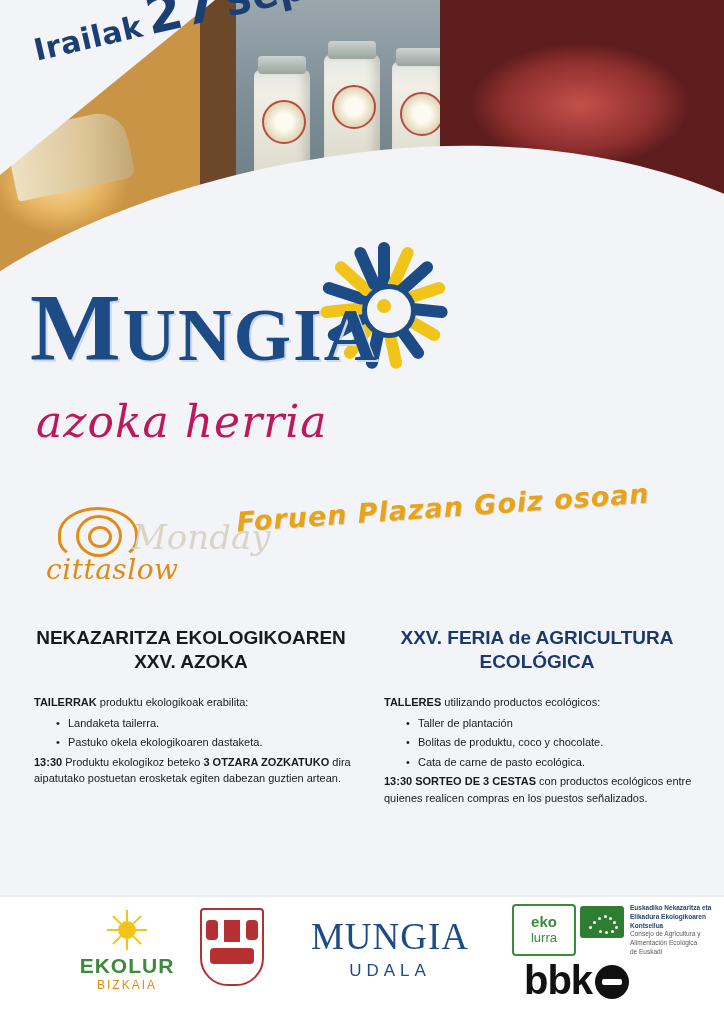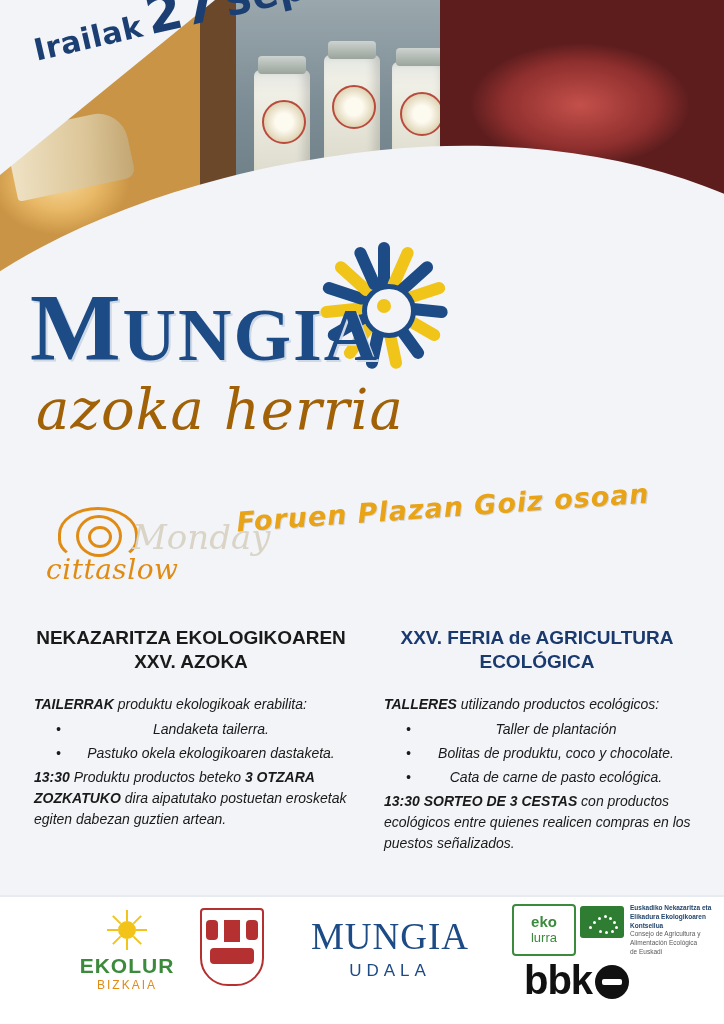--- a/index.html
+++ b/index.html
@@ -199,23 +199,23 @@
     font-weight: bold;
     color: #1d4b86;
     letter-spacing: 2px;
     line-height: 1;
     text-shadow: 2px 2px 0 #cfd9e6;
   }
   .logo-main .cap { font-size: 96px; }
   .logo-sub {
     font-family: "DejaVu Serif", serif;
     font-style: italic;
-    font-size: 56px;
-    color: #a16207;
-    margin-top: 1px;
+    font-size: 44px;
+    color: #be185d;
+    margin-top: 20px;
     margin-left: 6px;
     letter-spacing: 1px;
   }
 
   
   .flower {
     position: absolute;
     left: 318px; top: 240px;
     width: 132px; height: 132px;
   }
@@ -328,34 +328,33 @@
     font-weight: bold;
     font-size: 19px;
     color: #1a3a6e;
     line-height: 1.25;
   }
 
   
   .col {
     position: absolute;
     top: 694px;
-    font-size: 14px;
+    font-size: 11px;
     color: #1a1a1a;
     line-height: 1.5;
-    font-style: italic;
   }
   .col-left { left: 34px; width: 320px; }
   .col-right { left: 384px; width: 310px; }
   .col p { margin: 0 0 4px 0; }
   .col .bullets {
     margin: 4px 0 0 0;
     padding-left: 34px;
     list-style: none;
   }
-  .col .bullets li { position: relative; margin-bottom: 3px; text-align: center; }
+  .col .bullets li { position: relative; margin-bottom: 3px; }
   .col .bullets li::before {
     content: "•";
     position: absolute;
     left: -12px;
   }
   .block-2 { margin-top: 20px; }
   .b { font-weight: bold; }
 
   
   .footer {
@@ -597,21 +596,21 @@
 
   <div class="col col-left">
     <p>
       <span class="b">TAILERRAK</span><span> produktu ekologikoak erabilita:</span>
     </p>
     <ul class="bullets">
       <li>Landaketa tailerra.</li>
       <li>Pastuko okela ekologikoaren dastaketa.</li>
     </ul>
     <p class="block-2">
-      <span class="b">13:30</span><span> Produktu productos beteko </span><span class="b">3 OTZARA ZOZKATUKO</span><span> dira aipatutako postuetan erosketak egiten dabezan guztien artean.</span>
+      <span class="b">13:30</span><span> Produktu ekologikoz beteko </span><span class="b">3 OTZARA ZOZKATUKO</span><span> dira aipatutako postuetan erosketak egiten dabezan guztien artean.</span>
     </p>
   </div>
 
   <div class="col col-right">
     <p>
       <span class="b">TALLERES</span><span> utilizando productos ecológicos:</span>
     </p>
     <ul class="bullets">
       <li>Taller de plantación</li>
       <li>Bolitas de produktu, coco y chocolate.</li>

